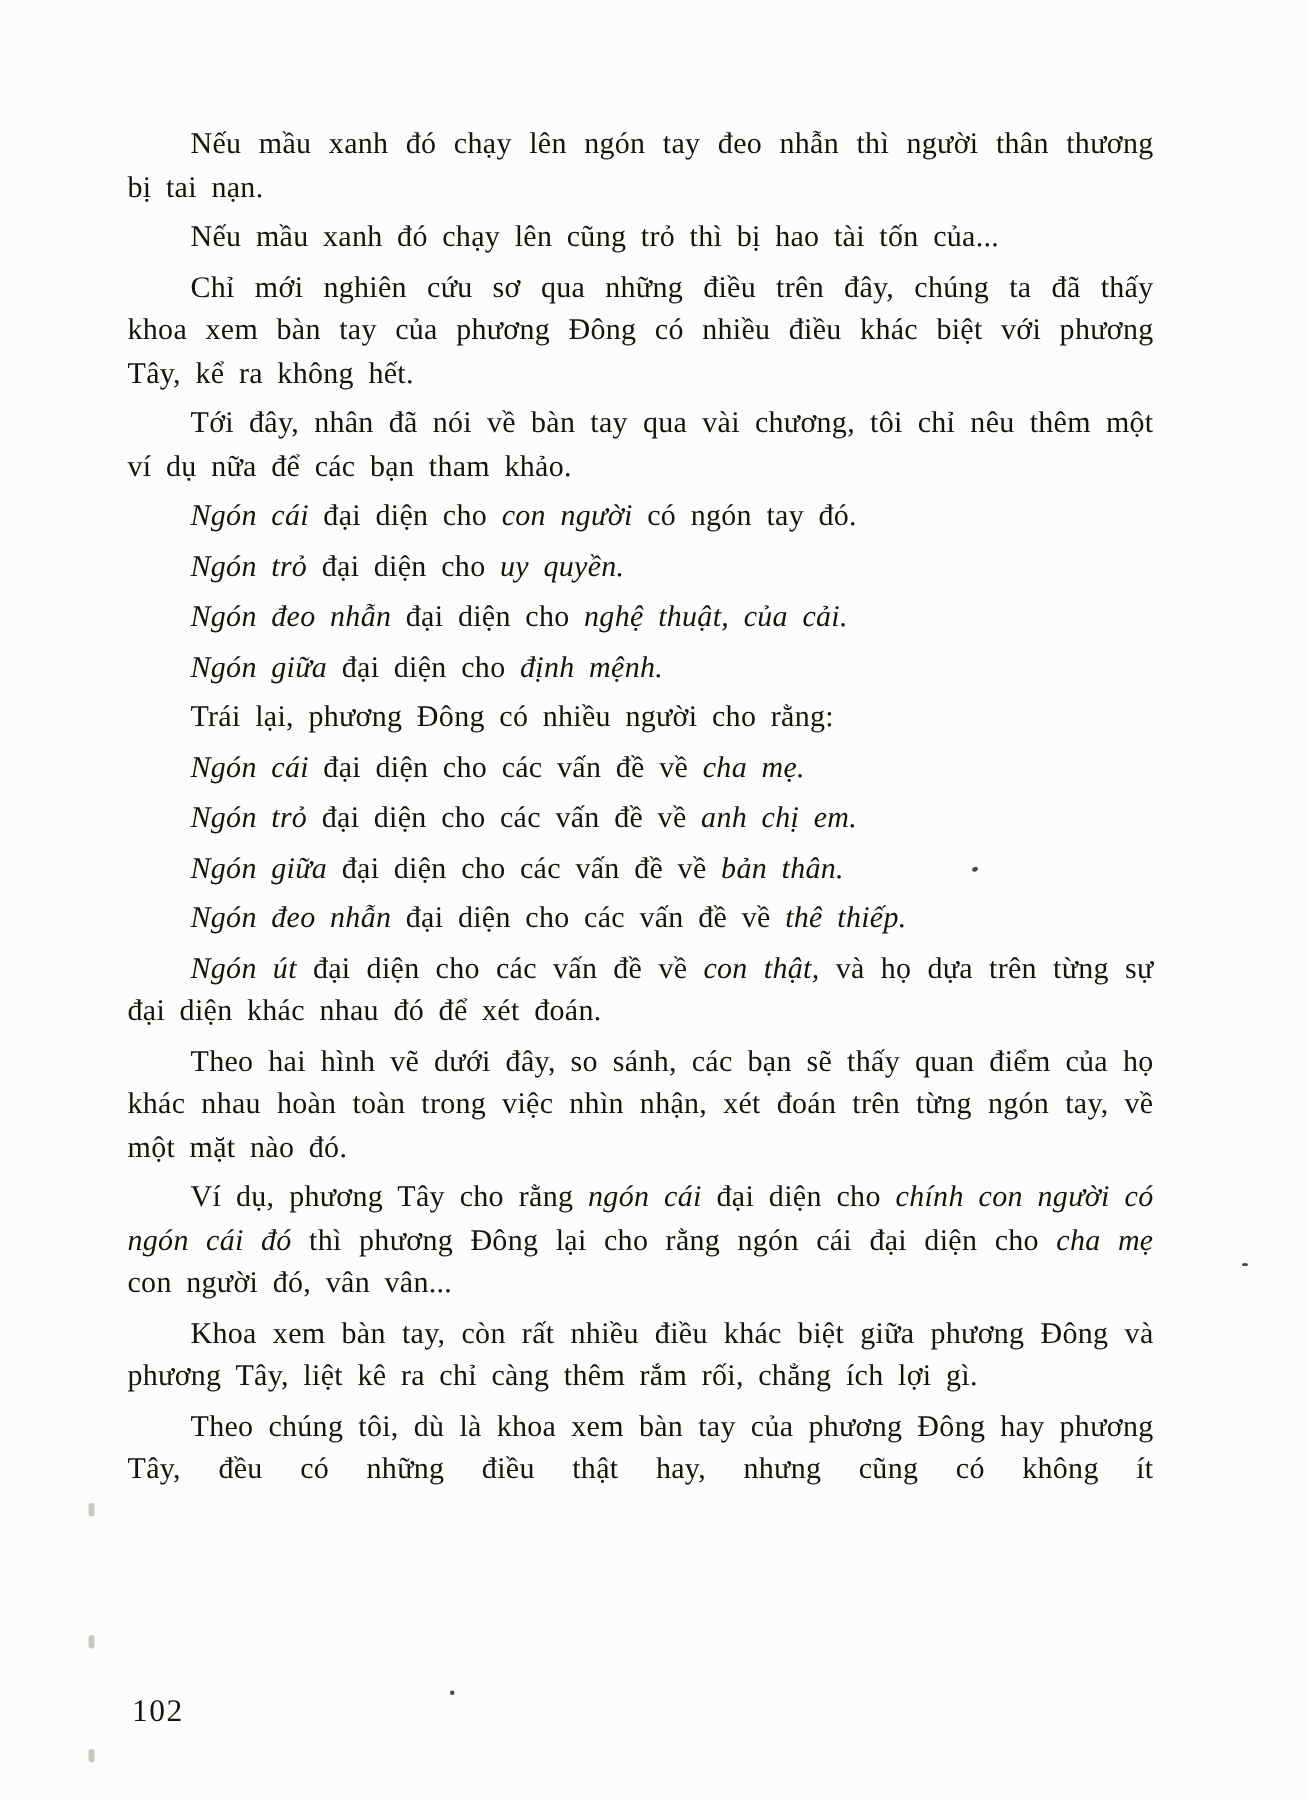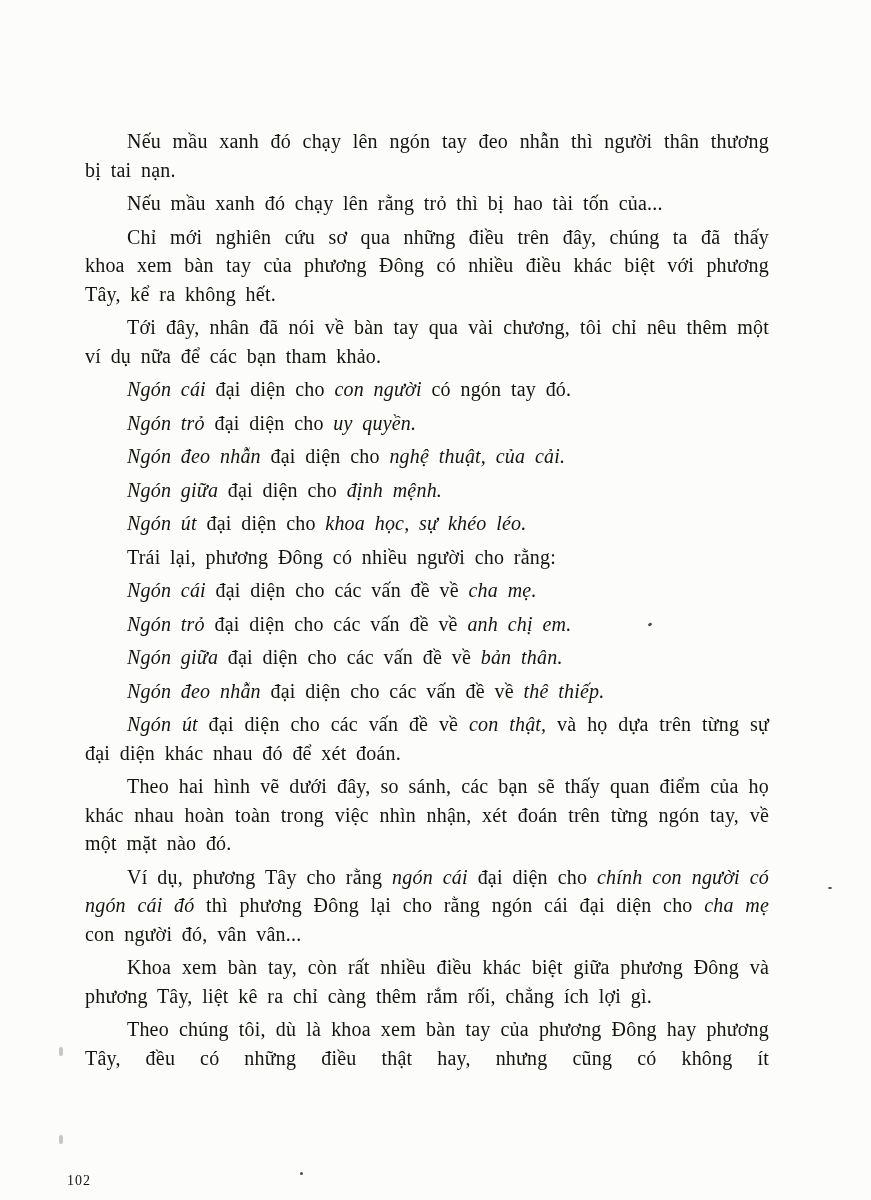--- a/index.html
+++ b/index.html
@@ -8,21 +8,20 @@
     height: 1200px;
     position: relative;
     overflow: hidden;
     background: #fcfcfa;
     color: #15130f;
     font-family: "Liberation Serif", "DejaVu Serif", serif;
   }
   .book-page {
     position: absolute;
     inset: 0;
-    margin-top: 45px;
   }
   .page-text {
     position: absolute;
     left: 85px;
     top: 82px;
     width: 684px;
   }
   .para {
     margin: 0 0 5px 0;
     font-size: 20px;
@@ -30,23 +29,23 @@
     text-align: justify;
     text-indent: 42px;
     word-spacing: 4.5px;
     letter-spacing: 0.2px;
     -webkit-font-smoothing: antialiased;
   }
   .para em { font-style: italic; }
   .para.cont { text-align-last: justify; }
   .page-number {
     position: absolute;
-    left: 67px;
+    left: 88px;
     top: 1128px;
-    font-size: 14px;
+    font-size: 21px;
     letter-spacing: 1px;
   }
   .speck {
     position: absolute;
     background: #4a4a46;
     border-radius: 50%;
   }
   .speck.s1 { left: 648px; top: 578px; width: 4px; height: 3px; transform: rotate(-30deg); }
   .speck.s2 { left: 828px; top: 842px; width: 4px; height: 2px; }
   .speck.s3 { left: 300px; top: 1127px; width: 3px; height: 3px; }
@@ -62,28 +61,27 @@
   .edge-tick.t1 { top: 1002px; }
   .edge-tick.t2 { top: 1090px; }
   .edge-tick.t3 { top: 1166px; }
 </style>
 </head>
 <body>
 
 <div class="book-page">
   <div class="page-text">
       <p class="para"><span>Nếu mầu xanh đó chạy lên ngón tay đeo nhẫn thì người thân thương bị tai nạn.</span></p>
-      <p class="para"><span>Nếu mầu xanh đó chạy lên rằng trỏ thì bị hao tài tốn của...</span></p>
+      <p class="para"><span>Nếu mầu xanh đó chạy lên cũng trỏ thì bị hao tài tốn của...</span></p>
       <p class="para"><span>Chỉ mới nghiên cứu sơ qua những điều trên đây, chúng ta đã thấy khoa xem bàn tay của phương Đông có nhiều điều khác biệt với phương Tây, kể ra không hết.</span></p>
       <p class="para"><span>Tới đây, nhân đã nói về bàn tay qua vài chương, tôi chỉ nêu thêm một ví dụ nữa để các bạn tham khảo.</span></p>
       <p class="para"><em>Ngón cái</em><span> đại diện cho </span><em>con người</em><span> có ngón tay đó.</span></p>
       <p class="para"><em>Ngón trỏ</em><span> đại diện cho </span><em>uy quyền.</em></p>
       <p class="para"><em>Ngón đeo nhẫn</em><span> đại diện cho </span><em>nghệ thuật, của cải.</em></p>
       <p class="para"><em>Ngón giữa</em><span> đại diện cho </span><em>định mệnh.</em></p>
-      <p class="para"><em>Ngón út</em><span> đại diện cho </span><em>khoa học, sự khéo léo.</em></p>
       <p class="para"><span>Trái lại, phương Đông có nhiều người cho rằng:</span></p>
       <p class="para"><em>Ngón cái</em><span> đại diện cho các vấn đề về </span><em>cha mẹ.</em></p>
       <p class="para"><em>Ngón trỏ</em><span> đại diện cho các vấn đề về </span><em>anh chị em.</em></p>
       <p class="para"><em>Ngón giữa</em><span> đại diện cho các vấn đề về </span><em>bản thân.</em></p>
       <p class="para"><em>Ngón đeo nhẫn</em><span> đại diện cho các vấn đề về </span><em>thê thiếp.</em></p>
       <p class="para"><em>Ngón út</em><span> đại diện cho các vấn đề về </span><em>con thật,</em><span> và họ dựa trên từng sự đại diện khác nhau đó để xét đoán.</span></p>
       <p class="para"><span>Theo hai hình vẽ dưới đây, so sánh, các bạn sẽ thấy quan điểm của họ khác nhau hoàn toàn trong việc nhìn nhận, xét đoán trên từng ngón tay, về một mặt nào đó.</span></p>
       <p class="para"><span>Ví dụ, phương Tây cho rằng </span><em>ngón cái</em><span> đại diện cho </span><em>chính con người có ngón cái đó</em><span> thì phương Đông lại cho rằng ngón cái đại diện cho </span><em>cha mẹ</em><span> con người đó, vân vân...</span></p>
       <p class="para"><span>Khoa xem bàn tay, còn rất nhiều điều khác biệt giữa phương Đông và phương Tây, liệt kê ra chỉ càng thêm rắm rối, chẳng ích lợi gì.</span></p>
       <p class="para cont"><span>Theo chúng tôi, dù là khoa xem bàn tay của phương Đông hay phương Tây, đều có những điều thật hay, nhưng cũng có không ít</span></p>

